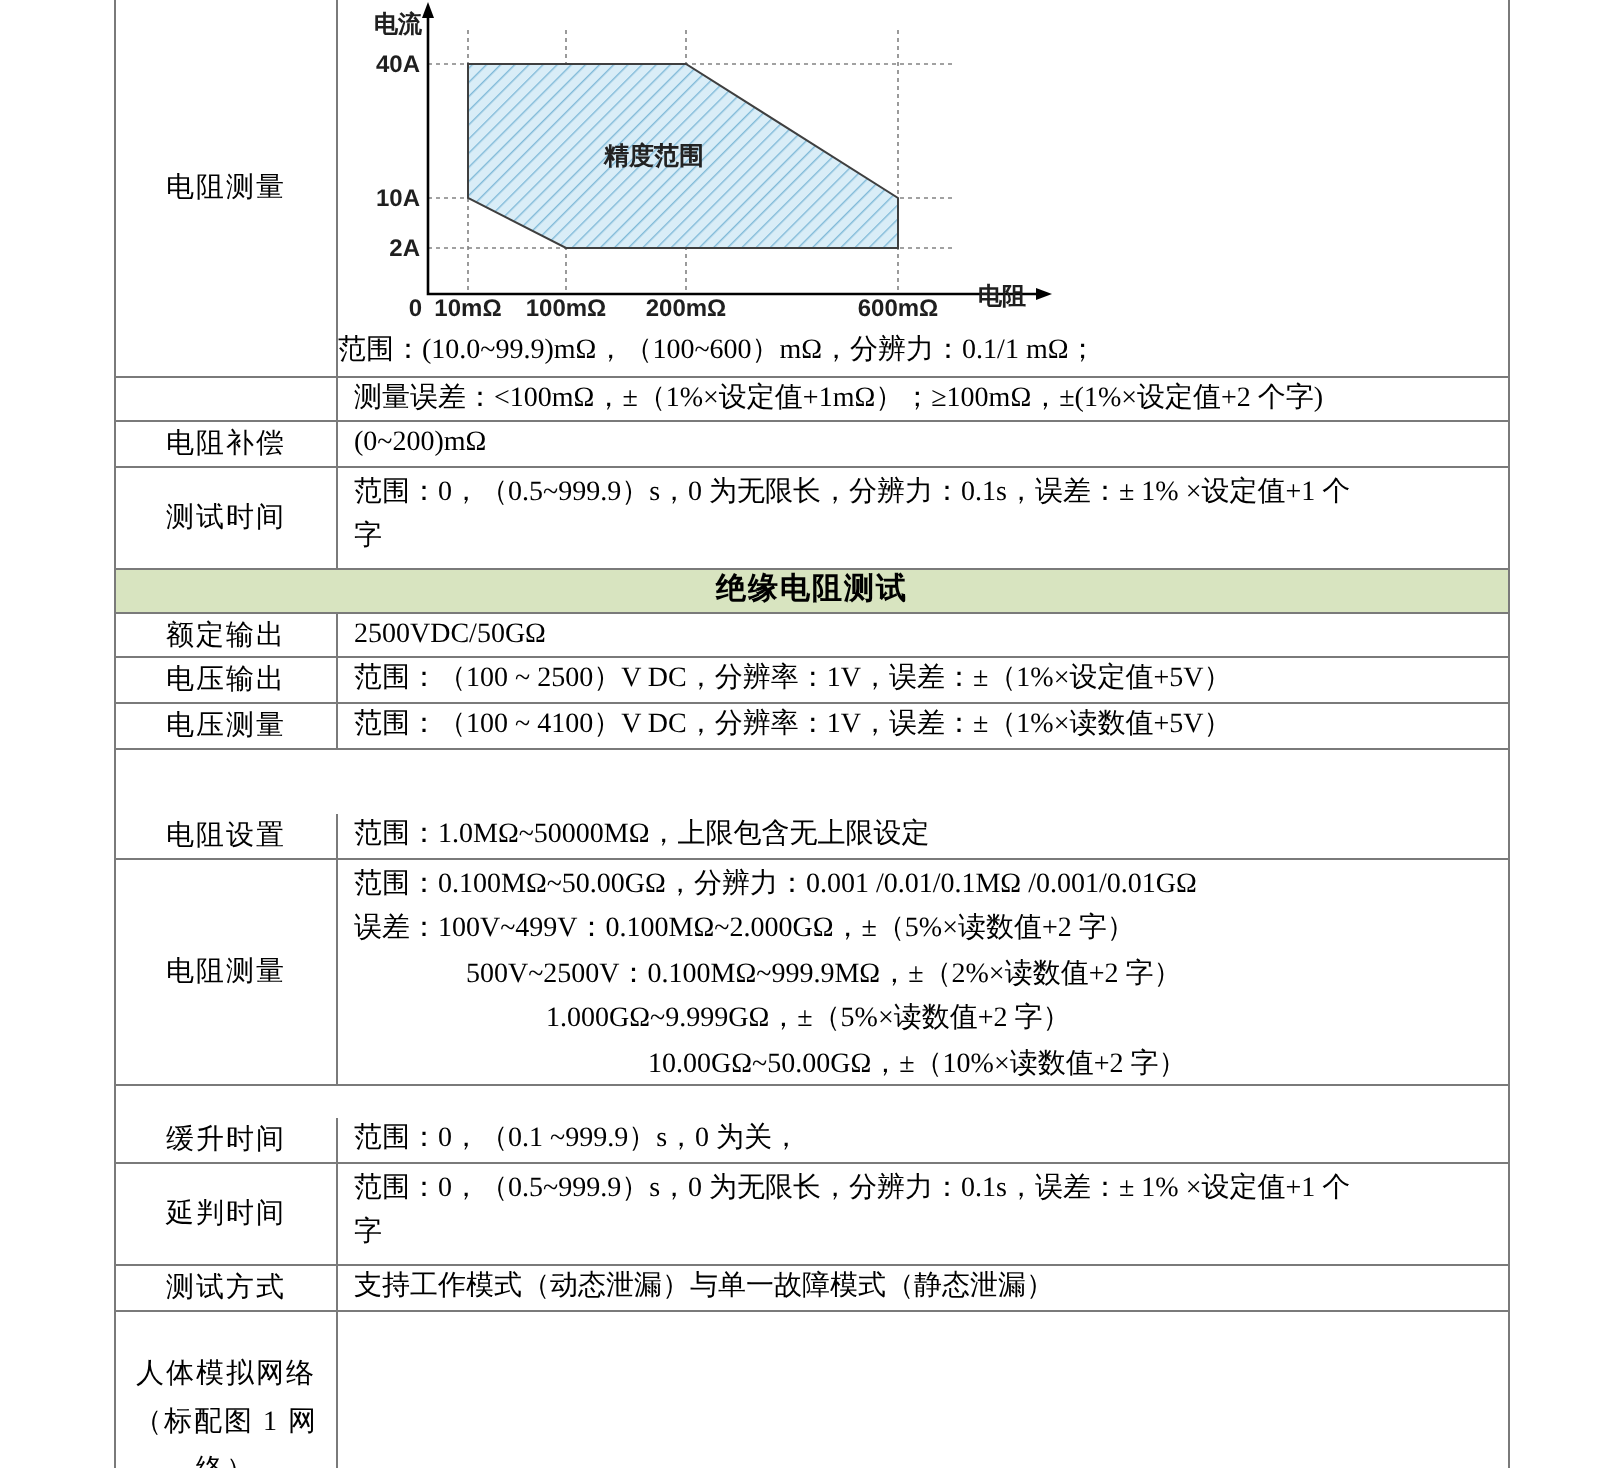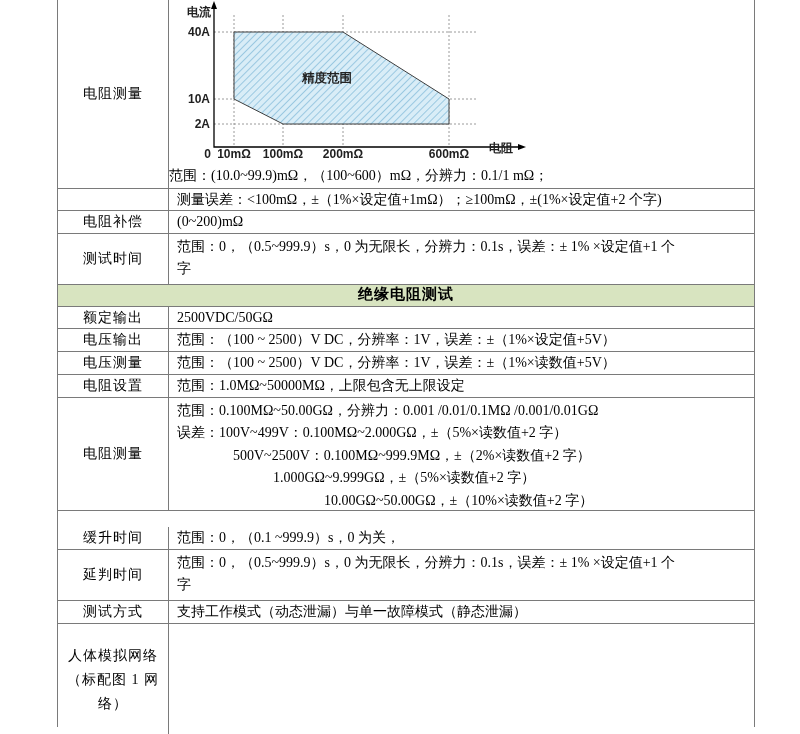--- a/index.html
+++ b/index.html
@@ -111,25 +111,25 @@
   <div class="row" style="height:23px;justify-content:center;">
     <div class="lcell">电压输出</div>
     <div class="rcell">
       <div class="line">范围：（100 ~ 2500）V DC，分辨率：1V，误差：±（1%×设定值+5V）</div>
     </div>
   </div>
 
   <div class="row" style="height:23px;">
     <div class="lcell">电压测量</div>
     <div class="rcell">
-      <div class="line">范围：（100 ~ 2500）V DC，分辨率：1V，误差：±（1%×读数值+5V）</div>
-    </div>
-  </div>
-
-  <div class="row" style="height:23px;">
+      <div class="line">范围：（100 ~ 4100）V DC，分辨率：1V，误差：±（1%×读数值+5V）</div>
+    </div>
+  </div>
+
+  <div class="row" style="height:23px;margin-top:32px;">
     <div class="lcell">电阻设置</div>
     <div class="rcell">
       <div class="line">范围：1.0MΩ~50000MΩ，上限包含无上限设定</div>
     </div>
   </div>
 
   <div class="row" style="height:113px;">
     <div class="lcell">电阻测量</div>
     <div class="rcell pad-top">
       <div class="line">范围：0.100MΩ~50.00GΩ，分辨力：0.001 /0.01/0.1MΩ /0.001/0.01GΩ</div>

